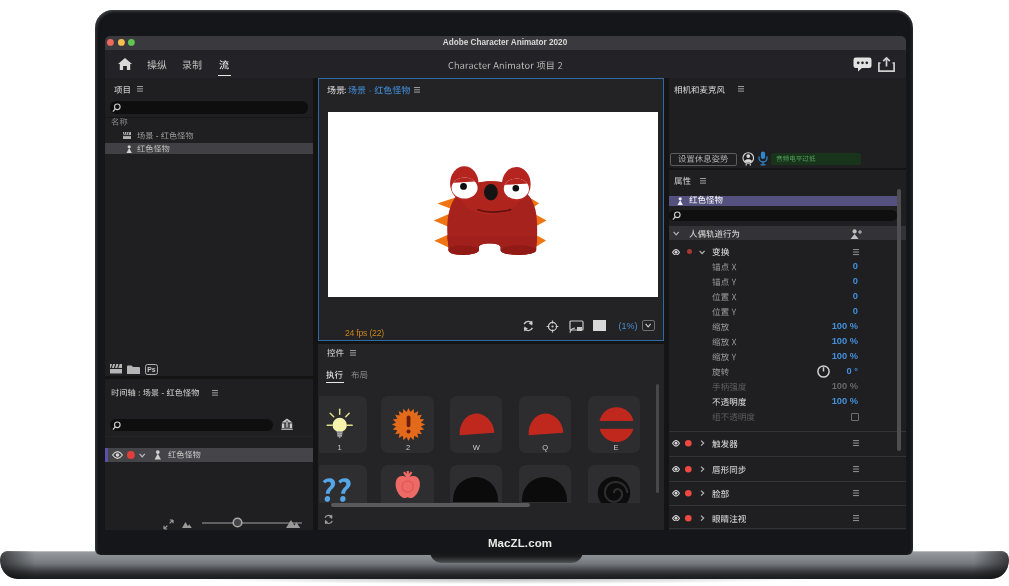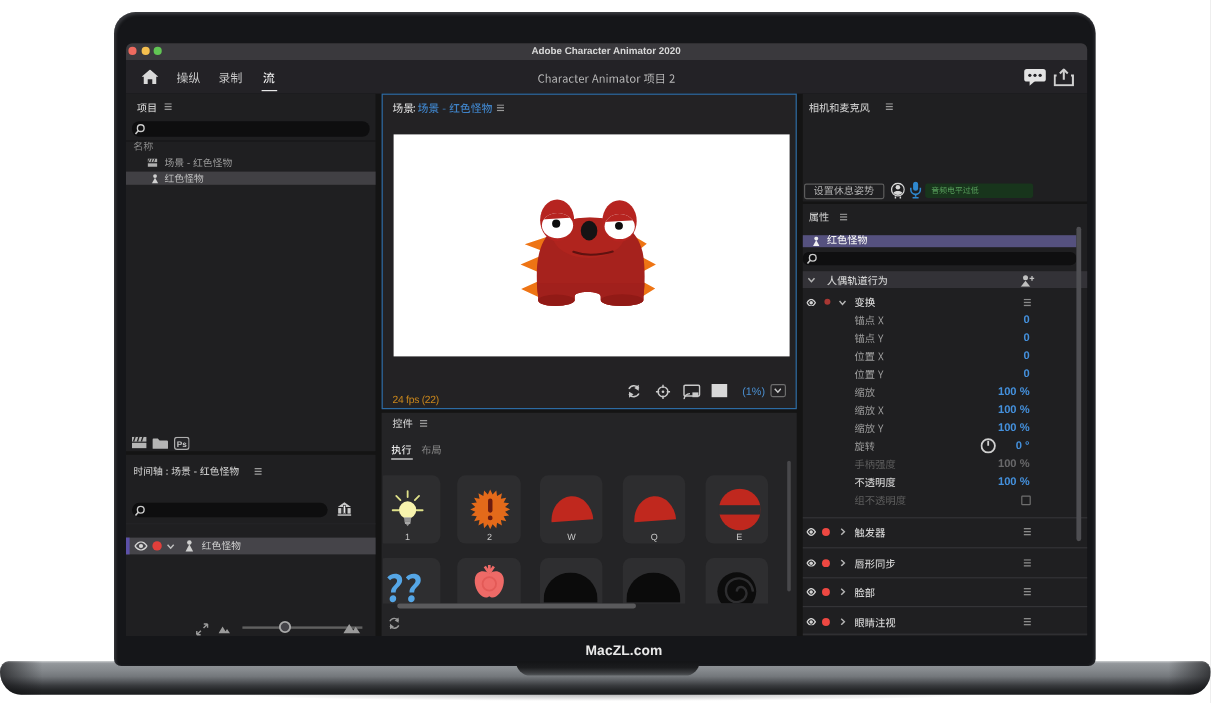--- a/index.html
+++ b/index.html
@@ -197,21 +197,21 @@
       </clipPath>
 <g clip-path="url(#eR)">
         <rect x="502" y="174" width="30" height="28" fill="#ffffff"></rect>
         <polygon points="502,168 532,168 532,183.3 502,185" fill="#b62420"></polygon>
       </g>
 <circle cx="463.5" cy="186.4" r="3.4" fill="#0d0d0d"></circle>
 <circle cx="515.8" cy="188.2" r="3.3" fill="#0d0d0d"></circle>
 <ellipse cx="490.9" cy="192.2" rx="6.9" ry="8.2" fill="#161314"></ellipse>
 <path d="M477.8 209.8 Q488 213.6 502 211.4 Q507 210.6 510.6 209.6" fill="none" stroke="#5f1210" stroke-width="1.7" stroke-linecap="round"></path>
 </svg>
-    <div style="position:absolute;left:327px;top:328.2px;font:400 8.6px 'Liberation Sans', sans-serif;color:#c8861c;line-height:10.6px;white-space:nowrap;letter-spacing:-0.2px">24 fps (22)</div>
+    <div style="position:absolute;left:345px;top:328.2px;font:400 8.6px 'Liberation Sans', sans-serif;color:#c8861c;line-height:10.6px;white-space:nowrap;letter-spacing:-0.2px">24 fps (22)</div>
     <svg style="position:absolute;left:522px;top:320px" width="12.5" height="12" viewBox="0 0 12.5 12">
       <path d="M2.1 4.1 A4.7 4.7 0 0 1 10.3 3.6" fill="none" stroke="#c9c9c9" stroke-width="1.35"></path>
       <path d="M10.3 0.6 L10.3 5.6 L6.6 3.4 Z" fill="#c9c9c9"></path>
       <path d="M10.4 7.9 A4.7 4.7 0 0 1 2.2 8.4" fill="none" stroke="#c9c9c9" stroke-width="1.35"></path>
       <path d="M2.2 6.4 L2.2 11.4 L5.9 8.6 Z" fill="#c9c9c9"></path>
     </svg>
     <svg style="position:absolute;left:545.5px;top:319.5px" width="13" height="13" viewBox="0 0 13 13">
       <circle cx="6.5" cy="6.5" r="4.1" fill="none" stroke="#c9c9c9" stroke-width="1.2"></circle>
       <path d="M6.5 0.6 L6.5 3.4 M6.5 9.6 L6.5 12.4 M0.6 6.5 L3.4 6.5 M9.6 6.5 L12.4 6.5" stroke="#c9c9c9" stroke-width="1.2"></path>
       <circle cx="6.5" cy="6.5" r="1.1" fill="#c9c9c9"></circle>

